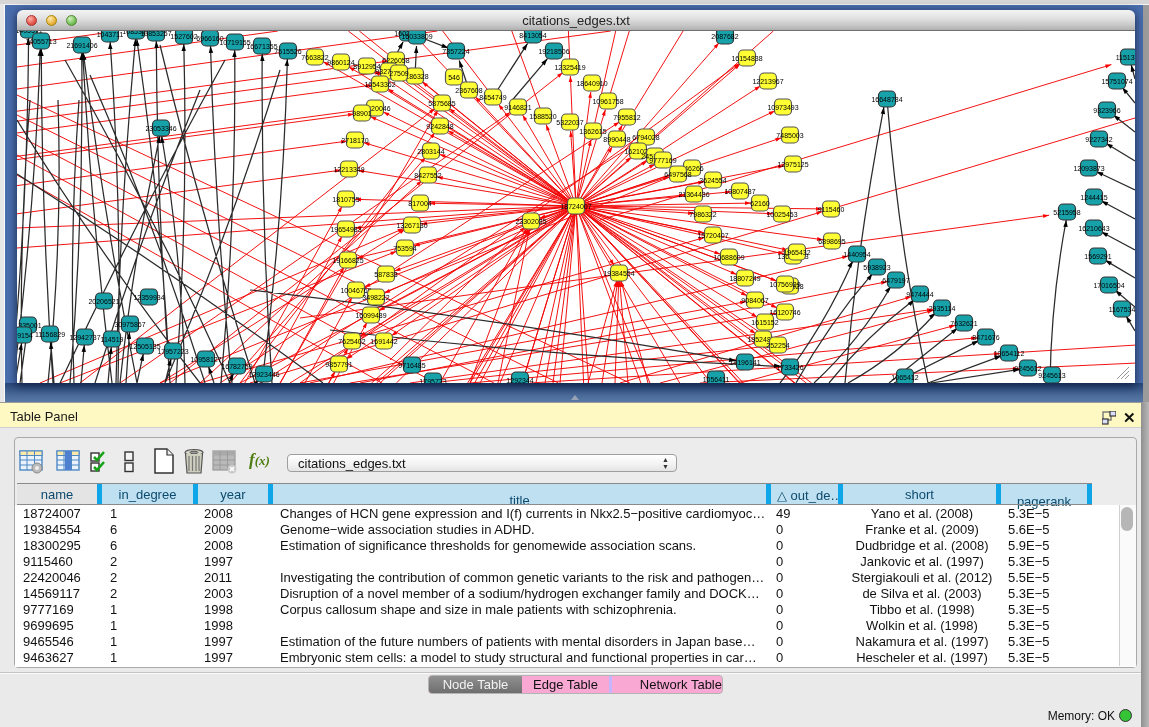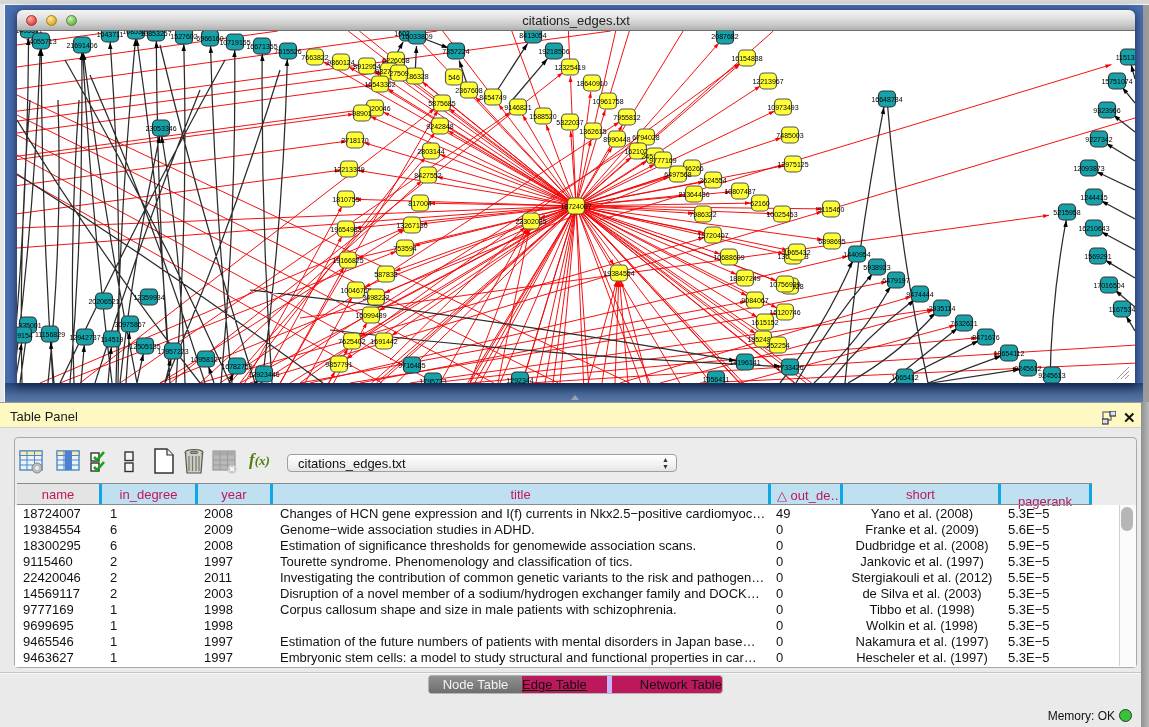--- a/index.html
+++ b/index.html
@@ -32,47 +32,47 @@
 #tablewhite { position:absolute; left:15px; top:505px; width:1121px; height:162px; background:#fff; }
 #combo { position:absolute; left:287px; top:454px; width:390px; height:18px;
   border:1px solid #9f9f9f; border-radius:4px;
   background:linear-gradient(to bottom,#ffffff,#f2f2f2 60%, #e4e4e4);
   font-size:13px; color:#111; line-height:17px; padding-left:10px; }
 #combo .arr { position:absolute; right:7px; top:1px; font-size:7px; color:#333; line-height:7px; text-align:center;}
 
 #thead { position:absolute; left:17px; top:483px; width:1075px; height:22px;
   background:#bfe0f0; border-top:1px solid #8a8a8a; }
 #headline { position:absolute; left:17px; top:504px; width:1075px; height:1px; background:#8a8a8a; }
-.th { position:absolute; top:3px; height:19px; font-size:13px; color:#be185d; text-align:center; border-right:3px solid #0ea5e9;}
+.th { position:absolute; top:3px; height:19px; font-size:13px; color:#0c4a6e; text-align:center; border-right:5px solid #0ea5e9;}
 #th-name { left:0; width:85px; background:#e4e4e4; top:0; padding-top:3px; height:21px;}
 #th-ind  { left:85px; width:96px; background:#bfe0f0; top:0; padding-top:3px; height:21px;}
 #th-year { left:181px; width:75px; background:#bfe0f0; top:0; padding-top:3px; height:21px;}
-#th-title{ left:256px; width:498px; background:#bfe0f0; top:0; padding-top:3px; height:21px;}
+#th-title{ left:256px; width:498px; background:#bfe0f0; top:0; padding-top:9px; height:21px;}
 #th-outd { left:754px; width:72px; background:#bfe0f0; top:0; padding-top:4px; height:21px; text-align:left; padding-left:6px; white-space:nowrap; overflow:hidden;}
 #th-short{ left:826px; width:158px; background:#bfe0f0; top:0; padding-top:3px; height:21px;}
 #th-pr   { left:984px; width:91px; background:#bfe0f0; top:0; padding-top:10px; height:21px;}
 .trow { position:absolute; left:17px; width:1100px; height:16px; font-size:13px; color:#111; white-space:nowrap;}
 .trow span { position:absolute; top:0; }
 .c-name { left:6px; }
 .c-ind  { left:93px; }
 .c-year { left:187px; }
 .c-title{ left:263px; }
 .c-outd { left:759px; }
 .c-short{ left:826px; width:158px; text-align:center; }
 .c-pr   { left:991px; }
 
 #vscroll { position:absolute; left:1119px; top:505px; width:17px; height:161px; background:#fafafa; border-left:1px solid #d0d0d0;}
 #vthumb { position:absolute; left:1121px; top:507px; width:12px; height:24px; background:#b6b6b6; border-radius:6px; }
 
 #tabline { position:absolute; left:0; top:672px; width:1149px; height:2px; border-top:1px solid #c4c4c4; border-bottom:1px solid #fafafa; }
 #seg { position:absolute; left:428px; top:675px; width:295px; height:19px;
-  border:1px solid #b4b4b4; border-radius:4px; background:#be185d; font-size:13px; }
+  border:1px solid #b4b4b4; border-radius:4px; background:#f9a8d4; font-size:13px; }
 #seg .s1 { position:absolute; left:0; top:0; width:93px; height:17px; background:linear-gradient(to bottom,#919191,#6e6e6e);
   border-radius:3px 0 0 3px; color:#f3f3f3; text-align:center; line-height:17px;}
-#seg .s2 { position:absolute; left:93px; top:0; width:90px; height:17px; color:#111; text-align:left; line-height:17px; border-right:5px solid #c4b5fd;text-decoration:underline;}
+#seg .s2 { position:absolute; left:93px; top:0; width:90px; height:17px; color:#111; text-align:center; line-height:17px; border-right:3px solid #c4b5fd;}
 #seg .s3 { position:absolute; left:183px; top:0; width:110px; height:17px; color:#111; text-align:right; line-height:17px;}
 #strip-right-bot { position:absolute; left:1141px; top:402px; width:8px; height:325px;
   background:linear-gradient(to right,#8f8f8f,#b9b9b9); }
 #memory { position:absolute; right:34px; top:709px; font-size:12px; color:#111; }
 #memdot { position:absolute; left:1119px; top:709px; width:13px; height:13px; border-radius:50%; background:#35c435; border:1.5px solid #333; }
 
 #float-ic { position:absolute; left:1102px; top:411px; width:14px; height:14px; }
 #close-ic { position:absolute; left:1123px; top:409px; font-size:15px; font-weight:bold; color:#111; }
 
 .ticon { position:absolute; }
@@ -913,21 +913,20 @@
     <span class="c-year">2008</span>
     <span class="c-title">Estimation of significance thresholds for genomewide association scans.</span>
     <span class="c-outd">0</span>
     <span class="c-short">Dudbridge et al. (2008)</span>
     <span class="c-pr">5.9E−5</span>
   </div>
 <div class="trow" style="top:554px">
     <span class="c-name">9115460</span>
     <span class="c-ind">2</span>
     <span class="c-year">1997</span>
-    <span class="c-title">Tourette syndrome. Phenomenology and classification of tics.</span>
     <span class="c-outd">0</span>
     <span class="c-short">Jankovic et al. (1997)</span>
     <span class="c-pr">5.3E−5</span>
   </div>
 <div class="trow" style="top:570px">
     <span class="c-name">22420046</span>
     <span class="c-ind">2</span>
     <span class="c-year">2011</span>
     <span class="c-title">Investigating the contribution of common genetic variants to the risk and pathogen…</span>
     <span class="c-outd">0</span>

